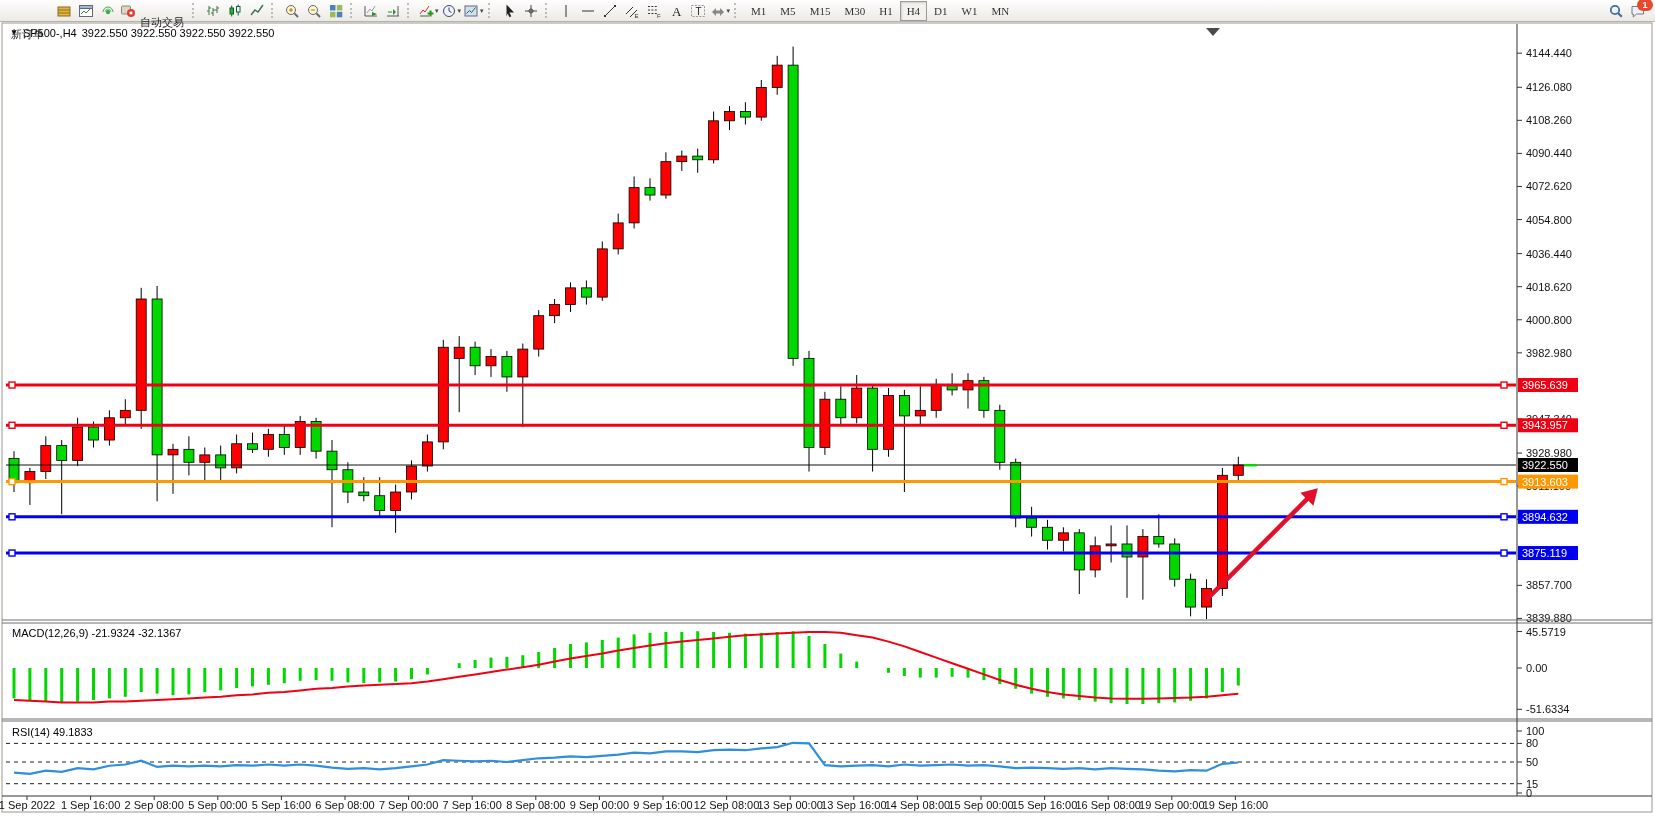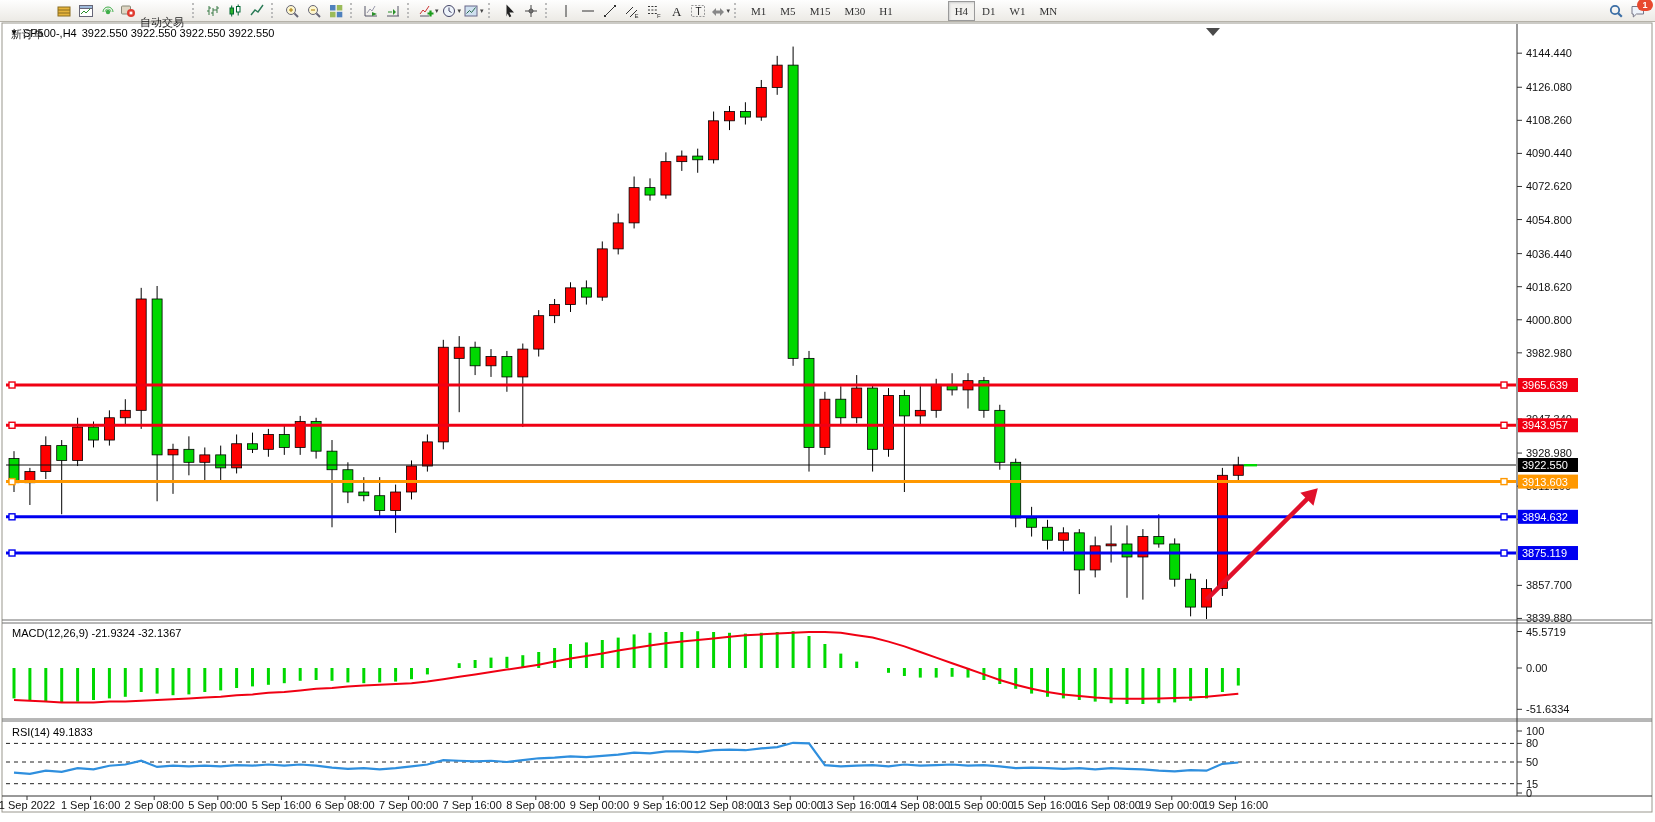--- a/index.html
+++ b/index.html
@@ -9,21 +9,21 @@
   #toolbar{position:absolute;left:0;top:0;width:1655px;height:22px;
     background:linear-gradient(#fefefe,#eceae5);border-bottom:1px solid #b5b2a9;
     display:flex;align-items:center;padding-left:2px;box-sizing:border-box;font-size:11px;color:#222;z-index:5;}
   .tb{height:20px;min-width:22px;display:flex;align-items:center;justify-content:center;
     border:1px solid transparent;box-sizing:border-box;cursor:default;}
   .tb svg{display:block}
   .tbt{padding:8px 4px;white-space:nowrap;margin-top:24px;}
   .dd{font-size:7px;color:#444;margin-left:1px;}
   .grip{width:5px;height:15px;margin:0 3px;border-left:2px dotted #bcbcbc;}
   .tf{padding:0 6px;height:18px;display:flex;align-items:center;color:#333;border:1px solid transparent;font-family:Liberation Serif, serif;}
-  .tf.active{border:1px solid #9a9a9a;background:#f2f1ee;box-shadow:inset 1px 1px 2px #cfcfcf;margin-left:48px;}
+  .tf.active{border:1px solid #9a9a9a;background:#f2f1ee;box-shadow:inset 1px 1px 2px #cfcfcf;}
   .right{margin-left:auto;display:flex;align-items:center;margin-right:6px;}
   .badgewrap{position:relative;}
   .badge{position:absolute;top:-3px;right:-5px;background:#e8492f;color:#fff;font-size:9px;
     min-width:12px;height:12px;border-radius:7px;display:flex;align-items:center;justify-content:center;
     padding:0 2px;font-weight:bold;}
   
   #chartTitle{position:absolute;left:10px;top:27px;font-size:11px;color:#000;z-index:4;
     display:flex;align-items:center;gap:5px;white-space:pre;}
   #chartTitle .tri{font-size:8px;line-height:1;}
   #chartSvg{position:absolute;left:0;top:0;z-index:1;}

